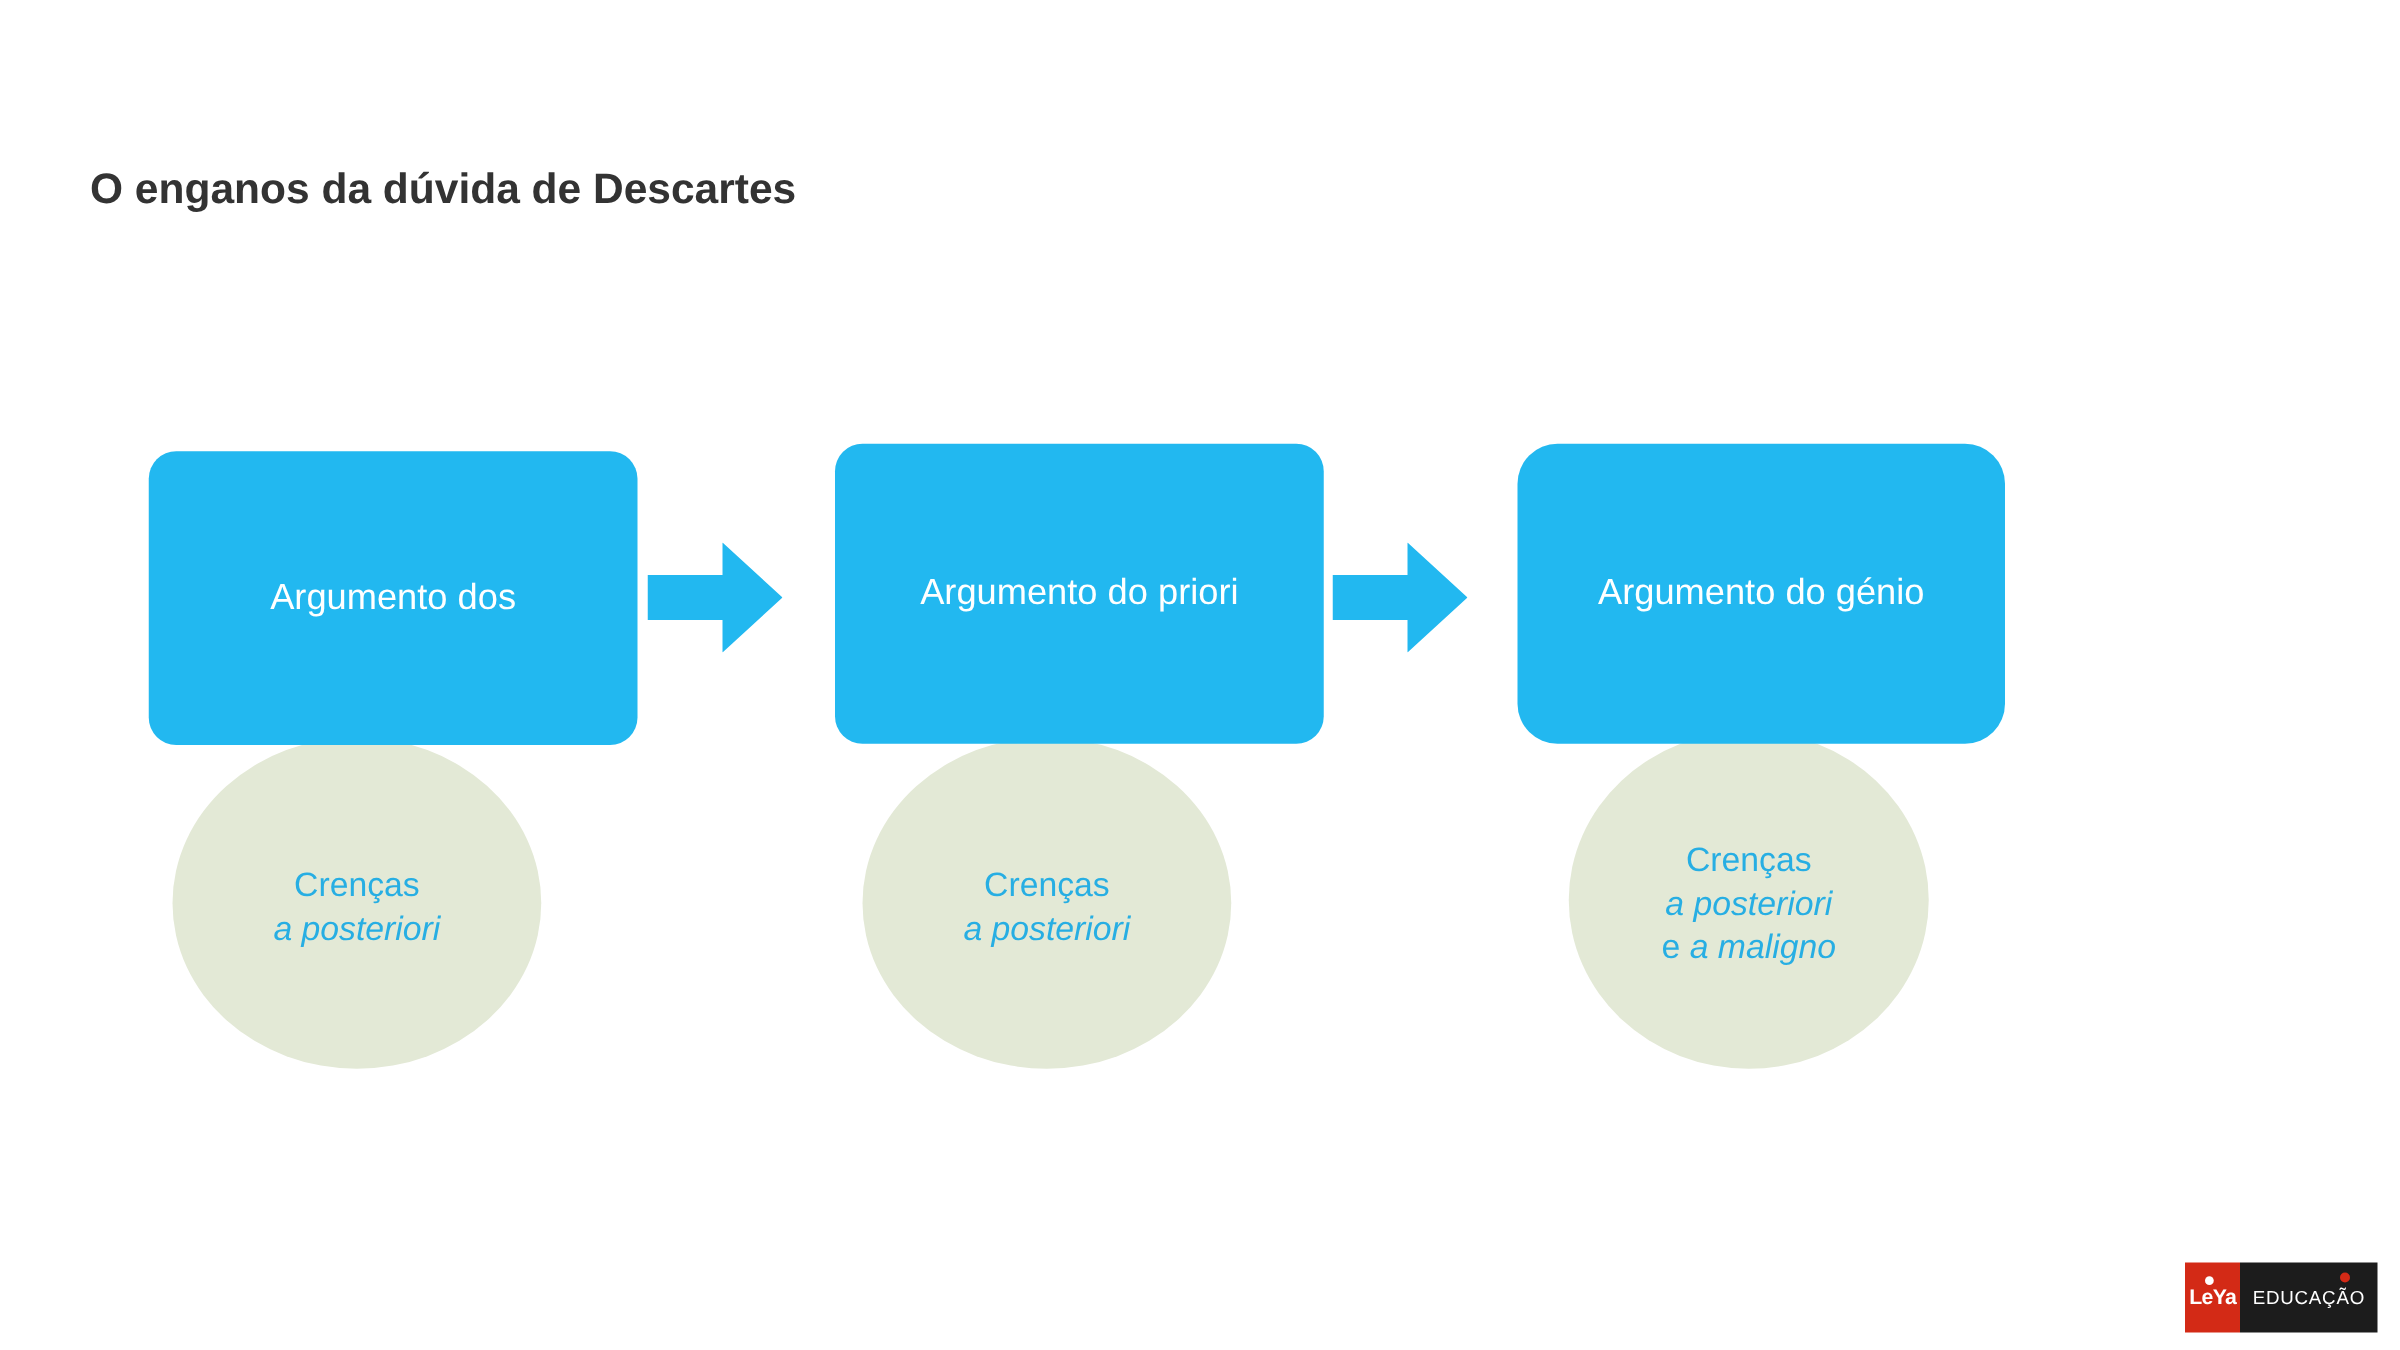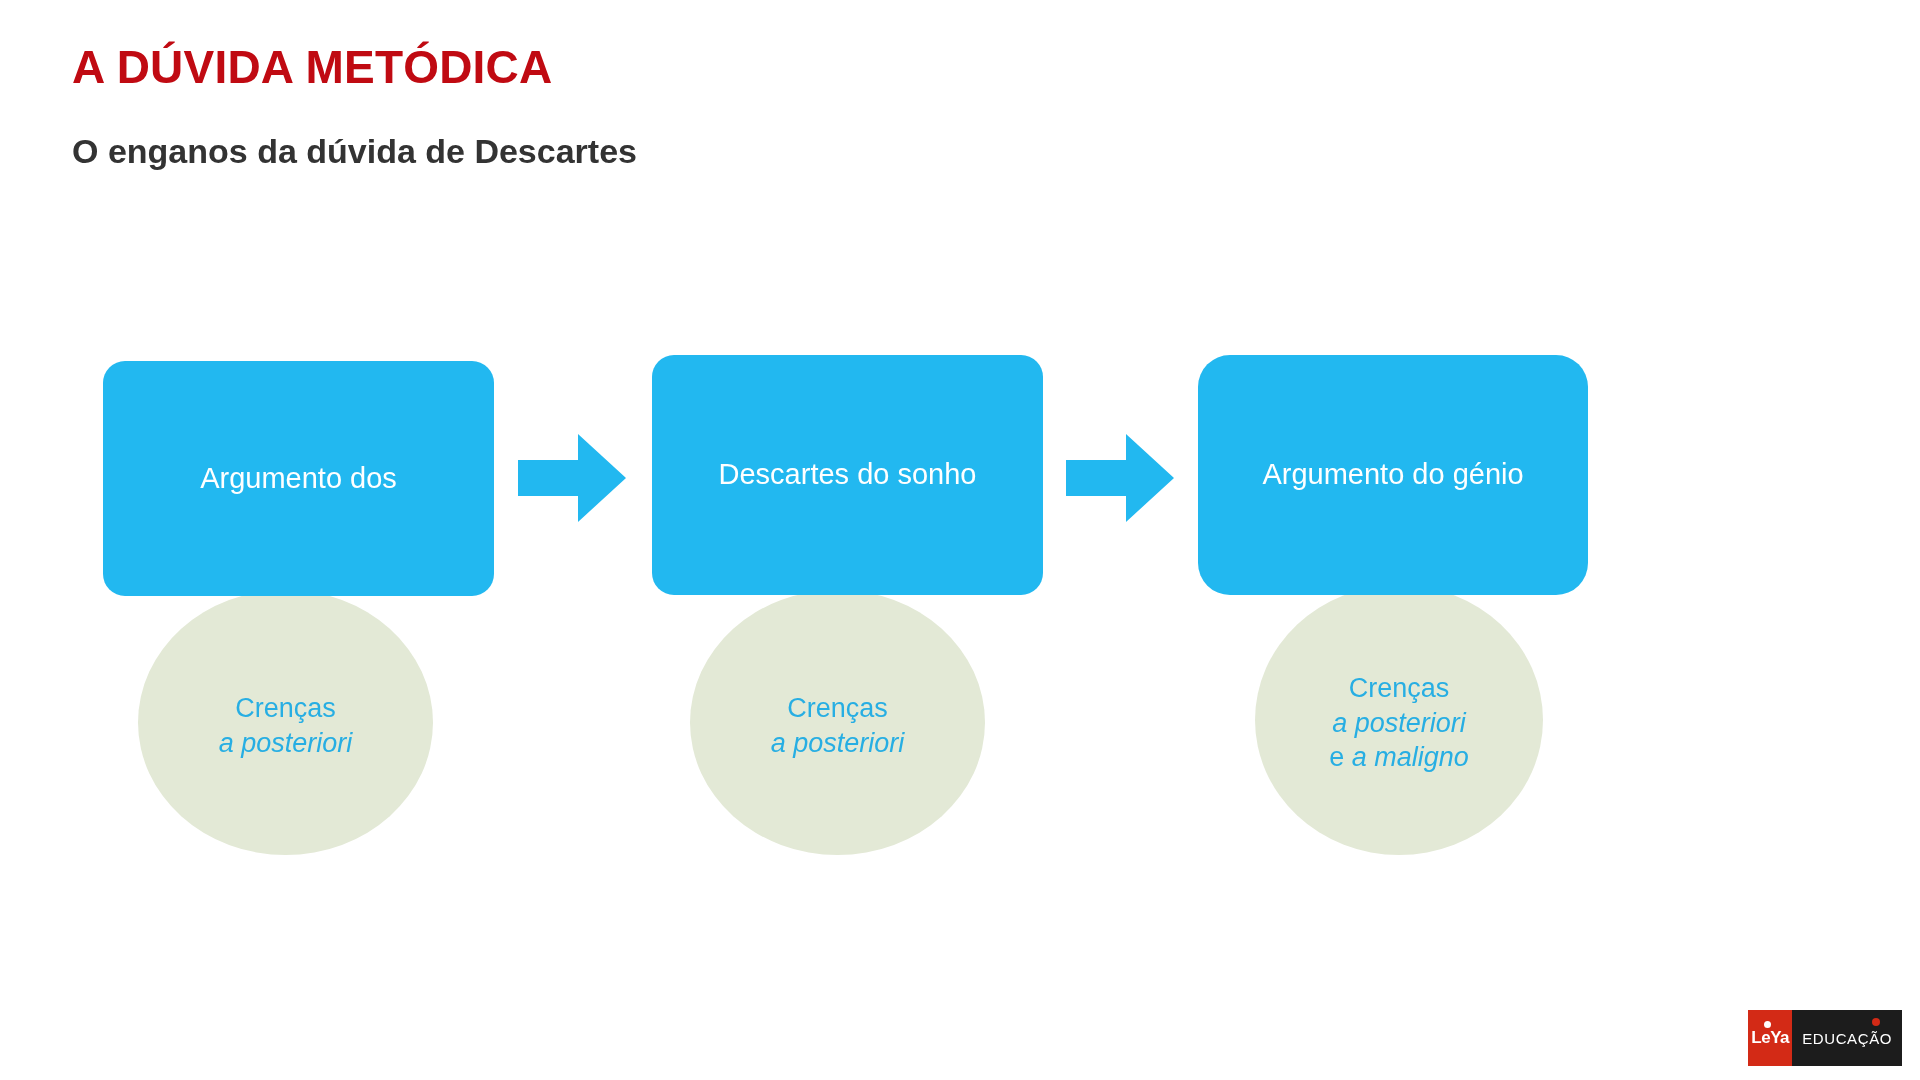--- a/index.html
+++ b/index.html
@@ -71,20 +71,21 @@
 
   .box {
     position: absolute;
     background: #22B8F0;
     border-radius: 22px;
     display: flex;
     align-items: center;
     justify-content: center;
     text-align: center;
     box-sizing: border-box;
+    margin-left: 16px;
   }
   .box-text {
     color: #FFFFFF;
     font-size: 29px;
     line-height: 1.3;
     padding: 0 14px;
   }
 
   .arrow {
     position: absolute;
@@ -141,21 +142,20 @@
     background: #D32A16;
     right: 22px;
     top: 8px;
   }
 </style>
 </head>
 <body>
 
 <div class="slide">
 
-  <div class="slide-title">A DÚVIDA METÓDICA</div>
 
   <div class="slide-subtitle">O enganos da dúvida de Descartes</div>
 
   <div class="diagram">
 
     <div class="ellipse" style="left:138px; top:590px; width:295px; height:265px;">
       <div class="ellipse-text">
         <div>Crenças</div>
         <div class="it">a posteriori</div>
       </div>
@@ -175,21 +175,21 @@
 
     <div class="ellipse" style="left:690px; top:590px; width:295px; height:265px;">
       <div class="ellipse-text">
         <div>Crenças</div>
         <div class="it">a posteriori</div>
       </div>
     </div>
 
     <div class="box" style="left:652px; top:355px; width:391px; height:240px;">
       <div class="box-text">
-        <div>Descartes do sonho</div>
+        <div>Argumento do priori</div>
       </div>
     </div>
 
     <div class="arrow" style="left:1066px; top:434px;">
       <svg width="108" height="88" viewBox="0 0 108 88" aria-hidden="true">
         <polygon points="0,26 60,26 60,0 108,44 60,88 60,62 0,62" fill="#22B8F0"></polygon>
       </svg>
     </div>
 
     <div class="ellipse" style="left:1255px; top:585px; width:288px; height:270px;">

